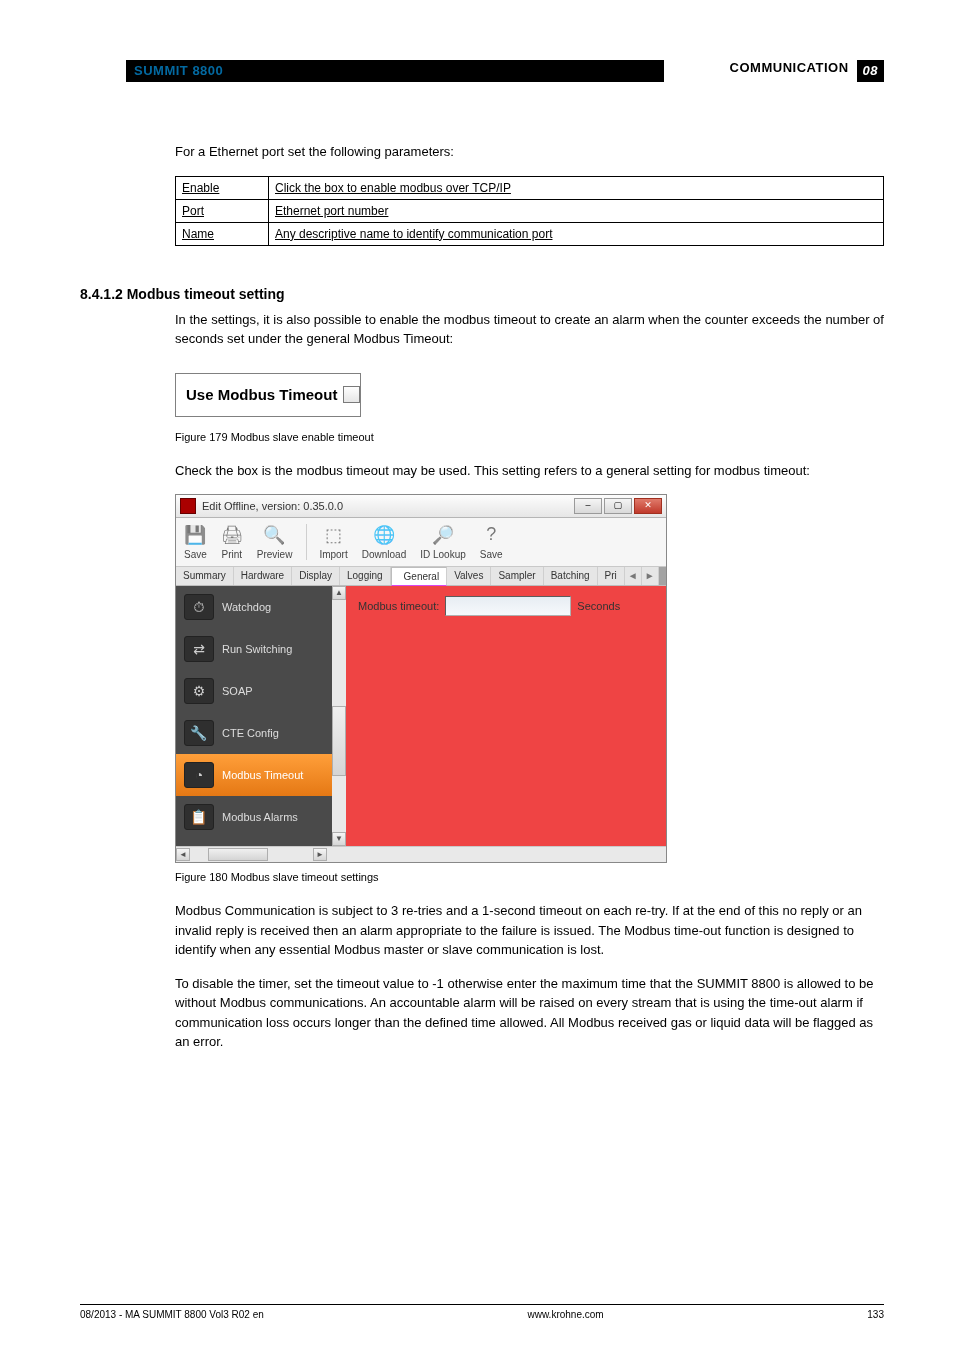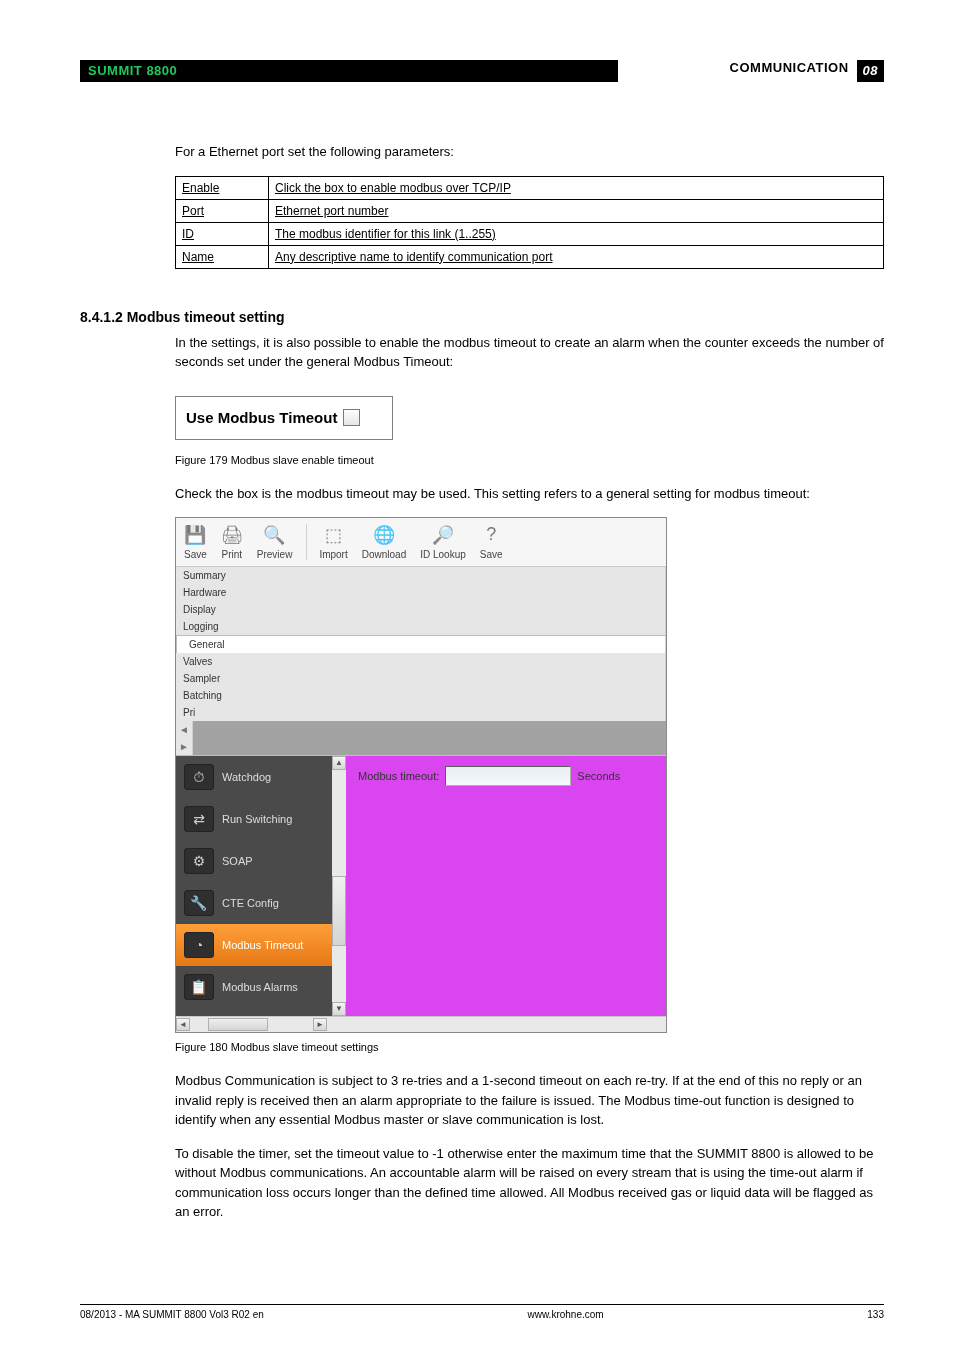--- a/index.html
+++ b/index.html
@@ -15,26 +15,27 @@
     min-height: 1350px;
     position: relative;
   }
   .header-bar {
     display: flex;
     height: 22px;
     margin-bottom: 60px;
   }
   .header-left {
     background: #000;
-    color: #22c55e;
+    color: #0369a1;
     font-weight: bold;
     font-size: 13px;
     padding: 3px 0 0 8px;
     flex: 0 0 530px;
     letter-spacing: 0.5px;
+    margin-left: 46px;
   }
   .header-right {
     flex: 1;
     display: flex;
     justify-content: flex-end;
     font-size: 13px;
     font-weight: bold;
     letter-spacing: 0.5px;
   }
   .header-right .chapnum {
@@ -68,21 +69,21 @@
   }
   table.params td:first-child { width: 80px; }
   .section-heading {
     font-size: 14px;
     font-weight: bold;
     margin: 1px 0 8px 0;
   }
   .fig179-box {
     border: 1px solid #808080;
     display: inline-block;
-    padding: 12px 32px 12px 10px;
+    padding: 12px 0 12px 10px;
     margin: 10px 0 8px 0;
   }
   .fig179-label {
     font-family: "Segoe UI", Tahoma, sans-serif;
     font-weight: bold;
     font-size: 15px;
     display: inline-flex;
     align-items: center;
     gap: 6px;
   }
@@ -139,21 +140,20 @@
     width: 22px; height: 22px;
     margin: 0 auto 2px;
     display:block;
   }
   .tbtn .tlabel { font-size: 10px; }
   .tabsrow {
     display:flex;
     background:#a3a3a3;
     border-bottom:1px solid #bdbdbd;
     font-size:10px;
-    flex-direction:column;
   }
   .tab {
     padding: 3px 7px;
     border-right: 1px solid #cfcfcf;
     color:#333;
     background: #e6e6e6;
   }
   .tab.active {
     background:#fff;
     border-bottom: 1px solid #d946ef;
@@ -214,21 +214,21 @@
   .navicon {
     width: 28px; height: 24px;
     background: #2f2f2f;
     border: 1px solid #222;
     border-radius: 3px;
     display:flex; align-items:center; justify-content:center;
     font-size:14px; color:#ccc;
   }
   .rightpane {
     flex:1;
-    background:#d946ef;
+    background:#ef4444;
     padding: 10px 12px;
     color:#333;
   }
   .fieldrow { display:flex; align-items:center; gap:6px; font-size:11px; }
   .fieldrow input {
     height: 16px;
     border: 1px inset #b0b0b0;
     background: linear-gradient(#e7edf3,#f6f9fc);
     width: 120px;
   }
@@ -284,24 +284,20 @@
       <tbody id="params-body">
           <tr>
             <td>Enable</td>
             <td>Click the box to enable modbus over TCP/IP</td>
           </tr>
           <tr>
             <td>Port</td>
             <td>Ethernet port number</td>
           </tr>
           <tr>
-            <td>ID</td>
-            <td>The modbus identifier for this link (1..255)</td>
-          </tr>
-          <tr>
             <td>Name</td>
             <td>Any descriptive name to identify communication port</td>
           </tr>
         </tbody>
     </table>
   </div>
 
   <p class="section-heading">8.4.1.2 Modbus timeout setting</p>
 
   <div class="body-indent">
@@ -312,20 +308,29 @@
         <span>Use Modbus Timeout</span>
         <span class="checkbox-fake"></span>
       </span>
     </div>
     <p class="caption">Figure 179    Modbus slave enable timeout</p>
 
     <p class="bodytext">Check the box is the modbus timeout may be used. This setting refers to a general setting for modbus timeout:</p>
 
     
     <div class="win">
+      <div class="titlebar">
+        <span class="appicon"></span>
+        <span class="title">Edit Offline, version: 0.35.0.0</span>
+        <span class="winbtns">
+          <span class="winbtn">–</span>
+          <span class="winbtn">▢</span>
+          <span class="winbtn close">✕</span>
+        </span>
+      </div>
 
       <div class="toolbar" id="toolbar">
           <div class="tbtn"><span class="ticon" style="font-size: 18px; opacity: 0.7;">💾</span><span class="tlabel">Save</span></div>
           <div class="tbtn"><span class="ticon" style="font-size: 18px; opacity: 0.7;">🖨</span><span class="tlabel">Print</span></div>
           <div class="tbtn"><span class="ticon" style="font-size: 18px; opacity: 0.7;">🔍</span><span class="tlabel">Preview</span></div>
           <div class="tbtn" style="border-left: 1px solid rgb(207, 207, 207); padding-left: 12px;"><span class="ticon" style="font-size: 18px; opacity: 0.7;">⬚</span><span class="tlabel">Import</span></div>
           <div class="tbtn"><span class="ticon" style="font-size: 18px; opacity: 0.7;">🌐</span><span class="tlabel">Download</span></div>
           <div class="tbtn"><span class="ticon" style="font-size: 18px; opacity: 0.7;">🔎</span><span class="tlabel">ID Lookup</span></div>
           <div class="tbtn"><span class="ticon" style="font-size: 18px; opacity: 0.7;">?</span><span class="tlabel">Save</span></div>
         </div>

